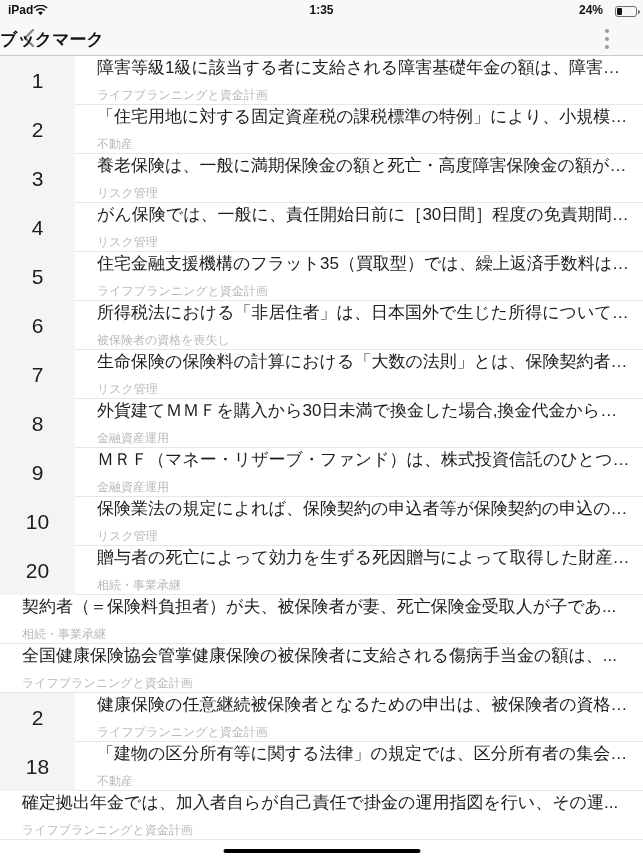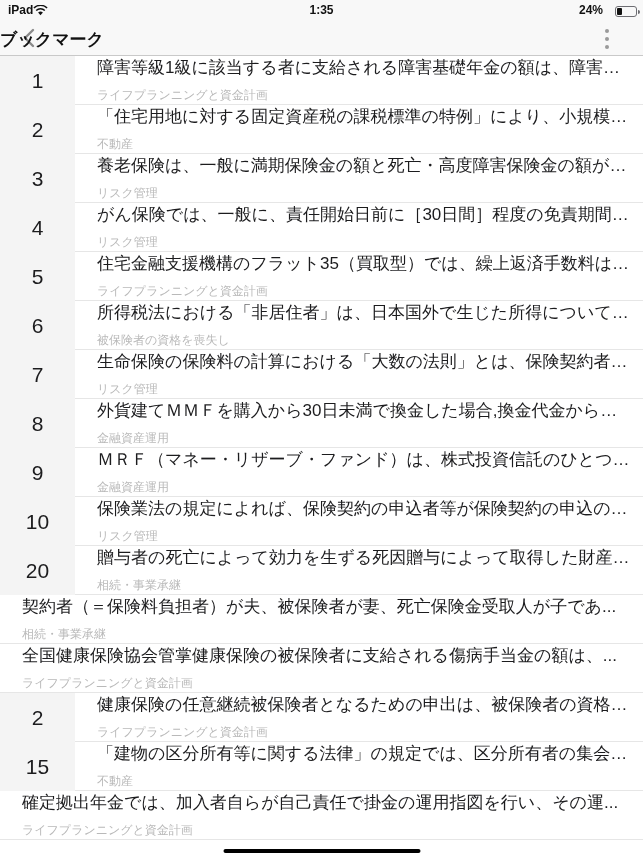--- a/index.html
+++ b/index.html
@@ -255,21 +255,21 @@
 
   <div class="row">
     <div class="num-cell">2</div>
     <div class="row-content">
       <div class="question">健康保険の任意継続被保険者となるための申出は、被保険者の資格を喪失し...</div>
       <div class="category">ライフプランニングと資金計画</div>
     </div>
   </div>
 
   <div class="row">
-    <div class="num-cell">15</div>
+    <div class="num-cell">18</div>
     <div class="row-content">
       <div class="question">「建物の区分所有等に関する法律」の規定では、区分所有者の集会において...</div>
       <div class="category">不動産</div>
     </div>
   </div>
 
   <div class="row">
     <div class="row-content">
       <div class="question">確定拠出年金では、加入者自らが自己責任で掛金の運用指図を行い、その運...</div>
       <div class="category">ライフプランニングと資金計画</div>

